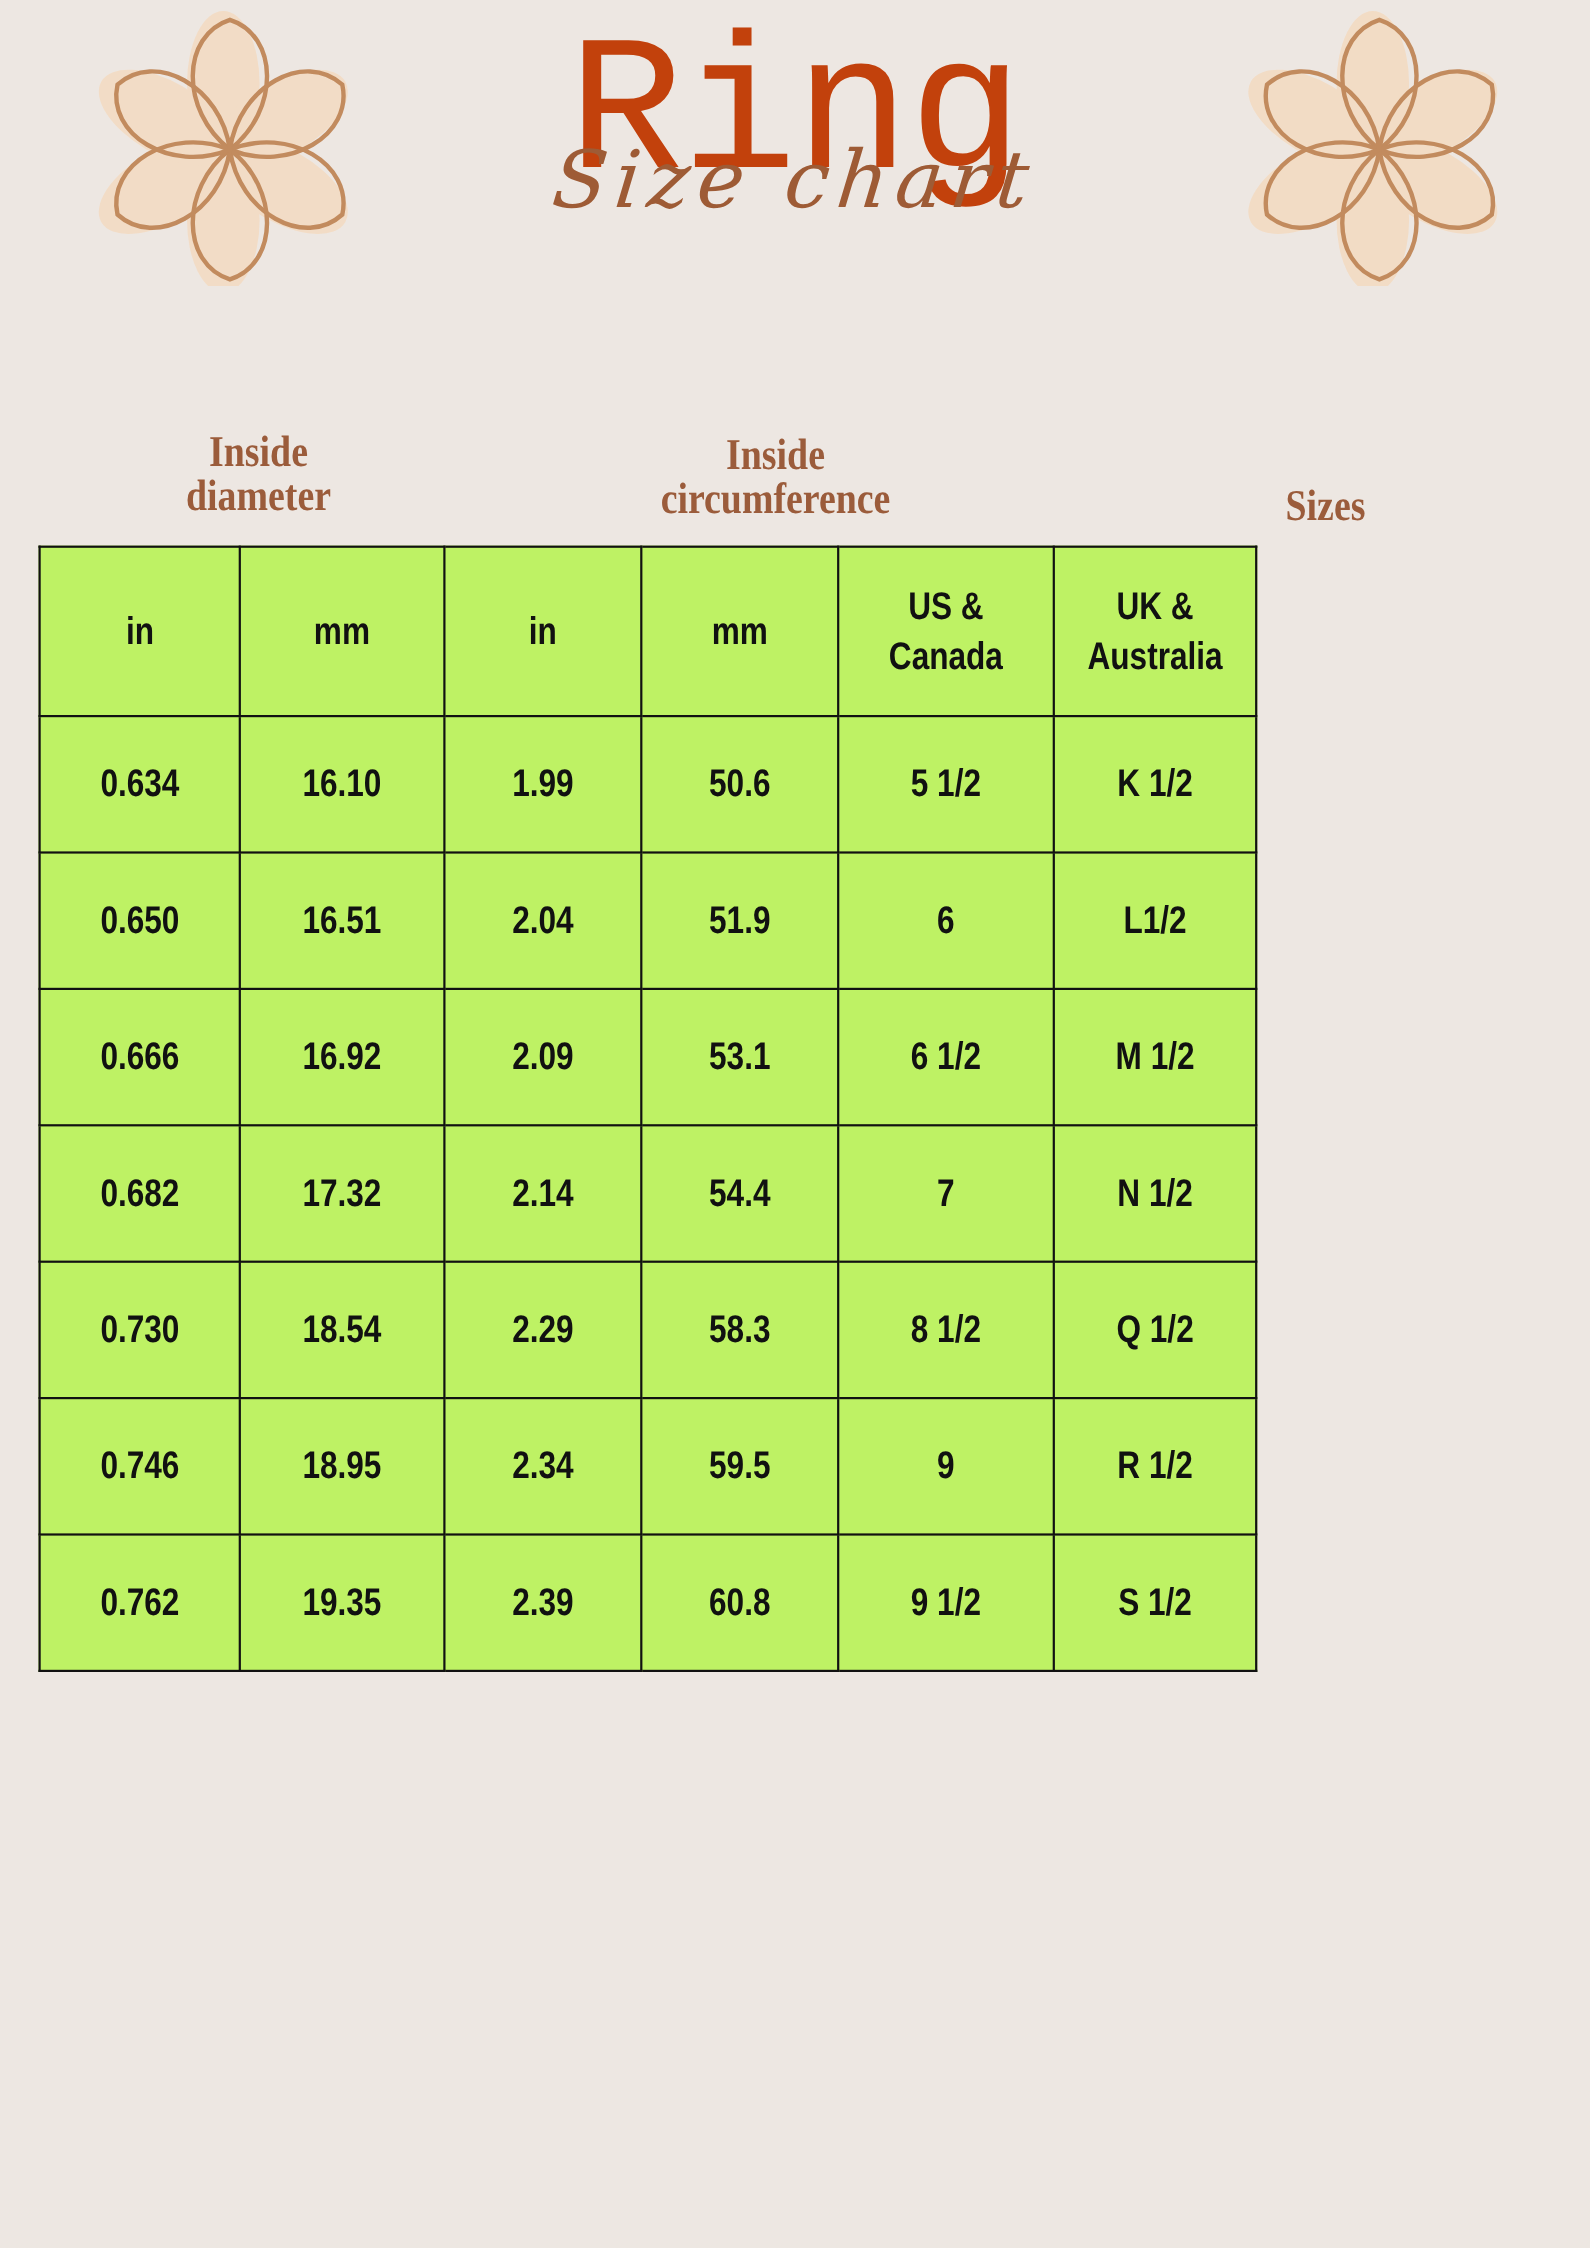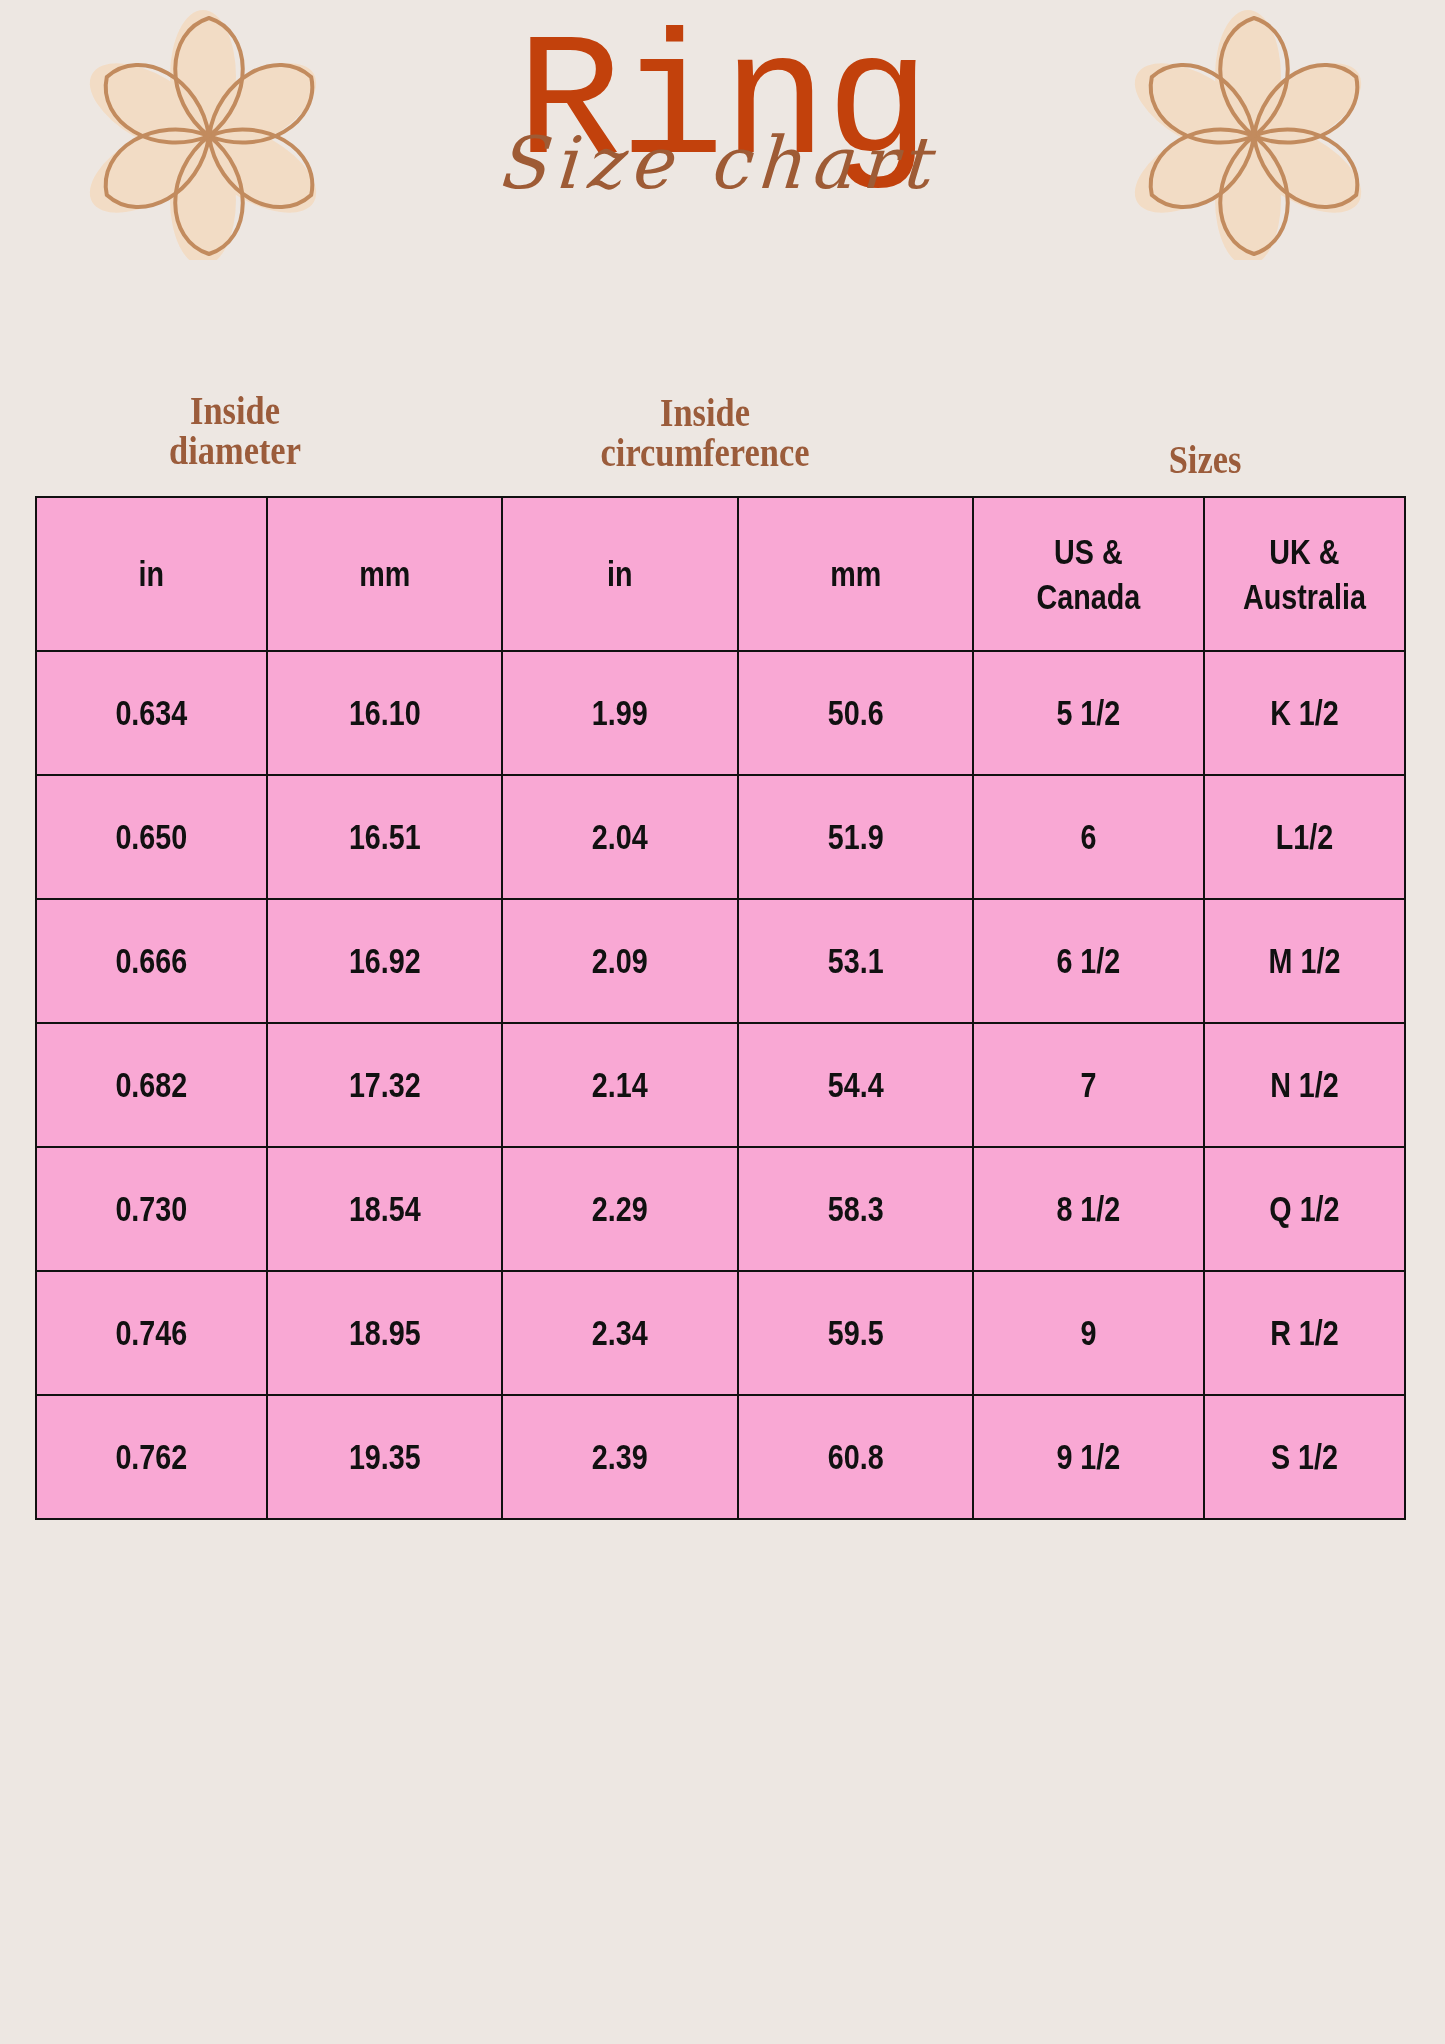--- a/index.html
+++ b/index.html
@@ -81,23 +81,23 @@
   }
   .group-head.g1 { left: 35px;  width: 330px; top: 6px; }
   .group-head.g2 { left: 460px; width: 420px; top: 8px; }
   .group-head.g3 { left: 1005px; width: 330px; top: 55px; }
 
   
   table.size-table {
     position: absolute;
     top: 496px;
     left: 35px;
-    width: 1371px;
+    width: 1108px;
     border-collapse: collapse;
-    background: #f9a8d4;
+    background: #bef264;
   }
   table.size-table th,
   table.size-table td {
     border: 2px solid #111;
     text-align: center;
     vertical-align: middle;
     color: #111;
     font-family: "Liberation Sans", sans-serif;
     font-weight: bold;
     font-size: 35px;

